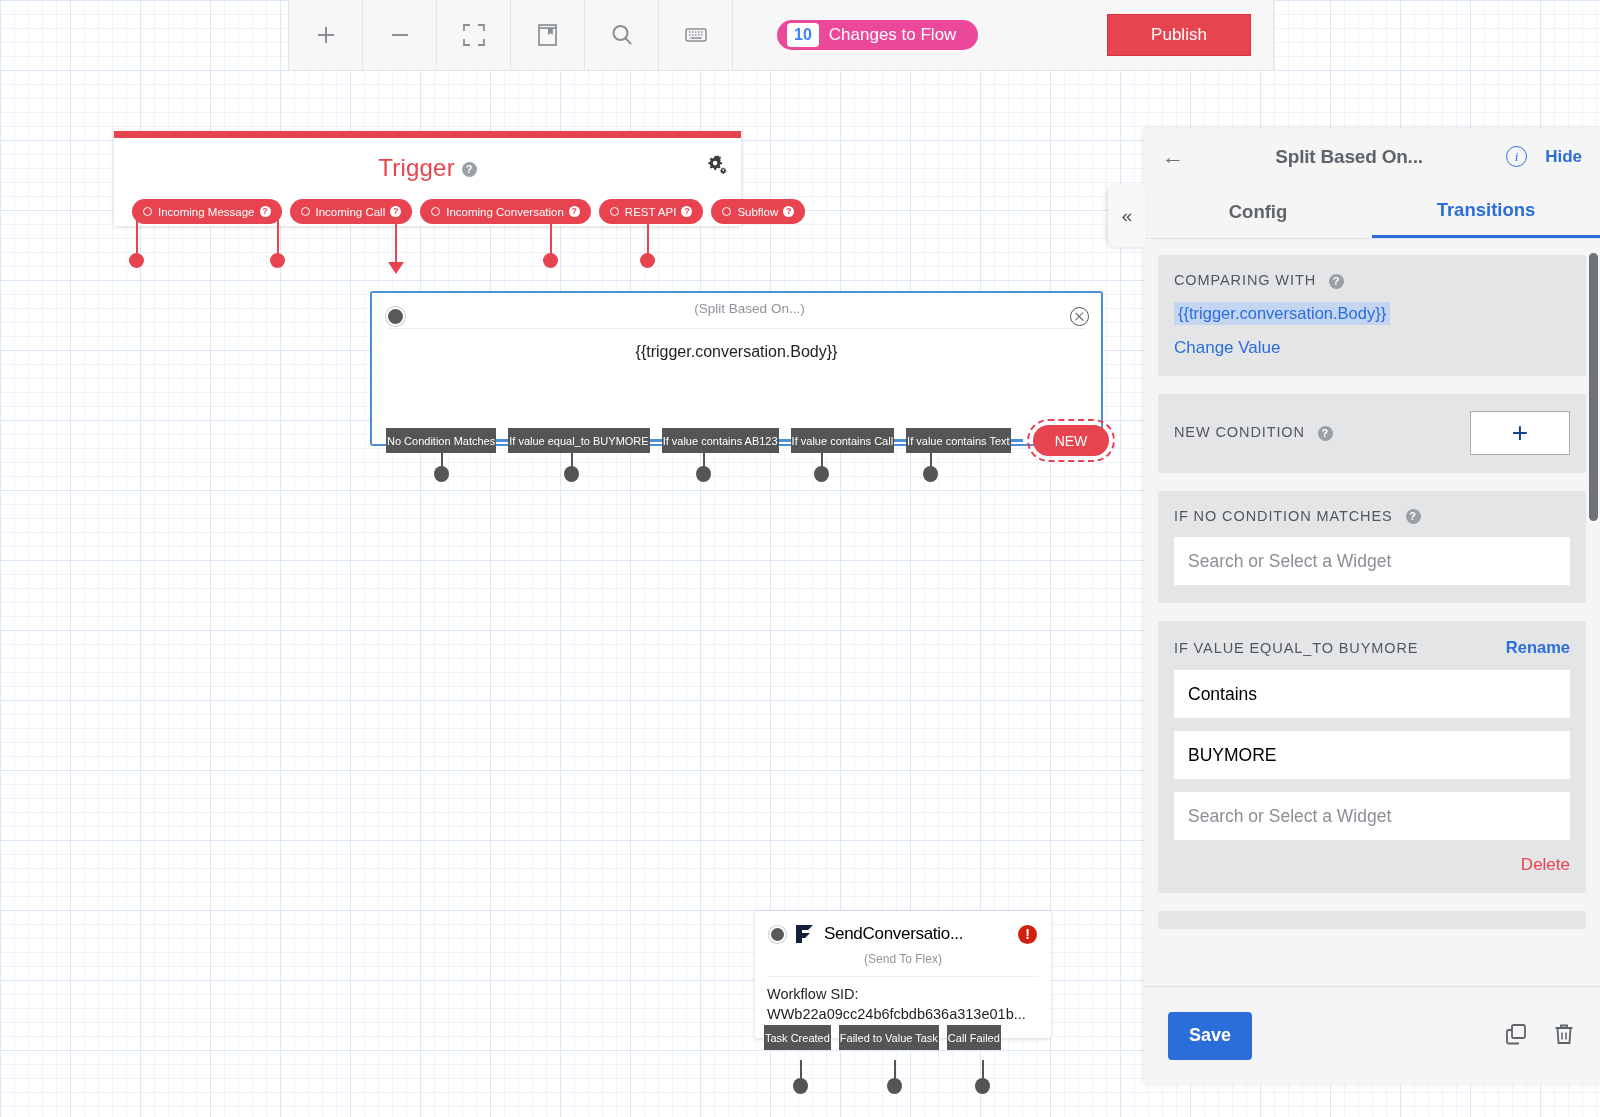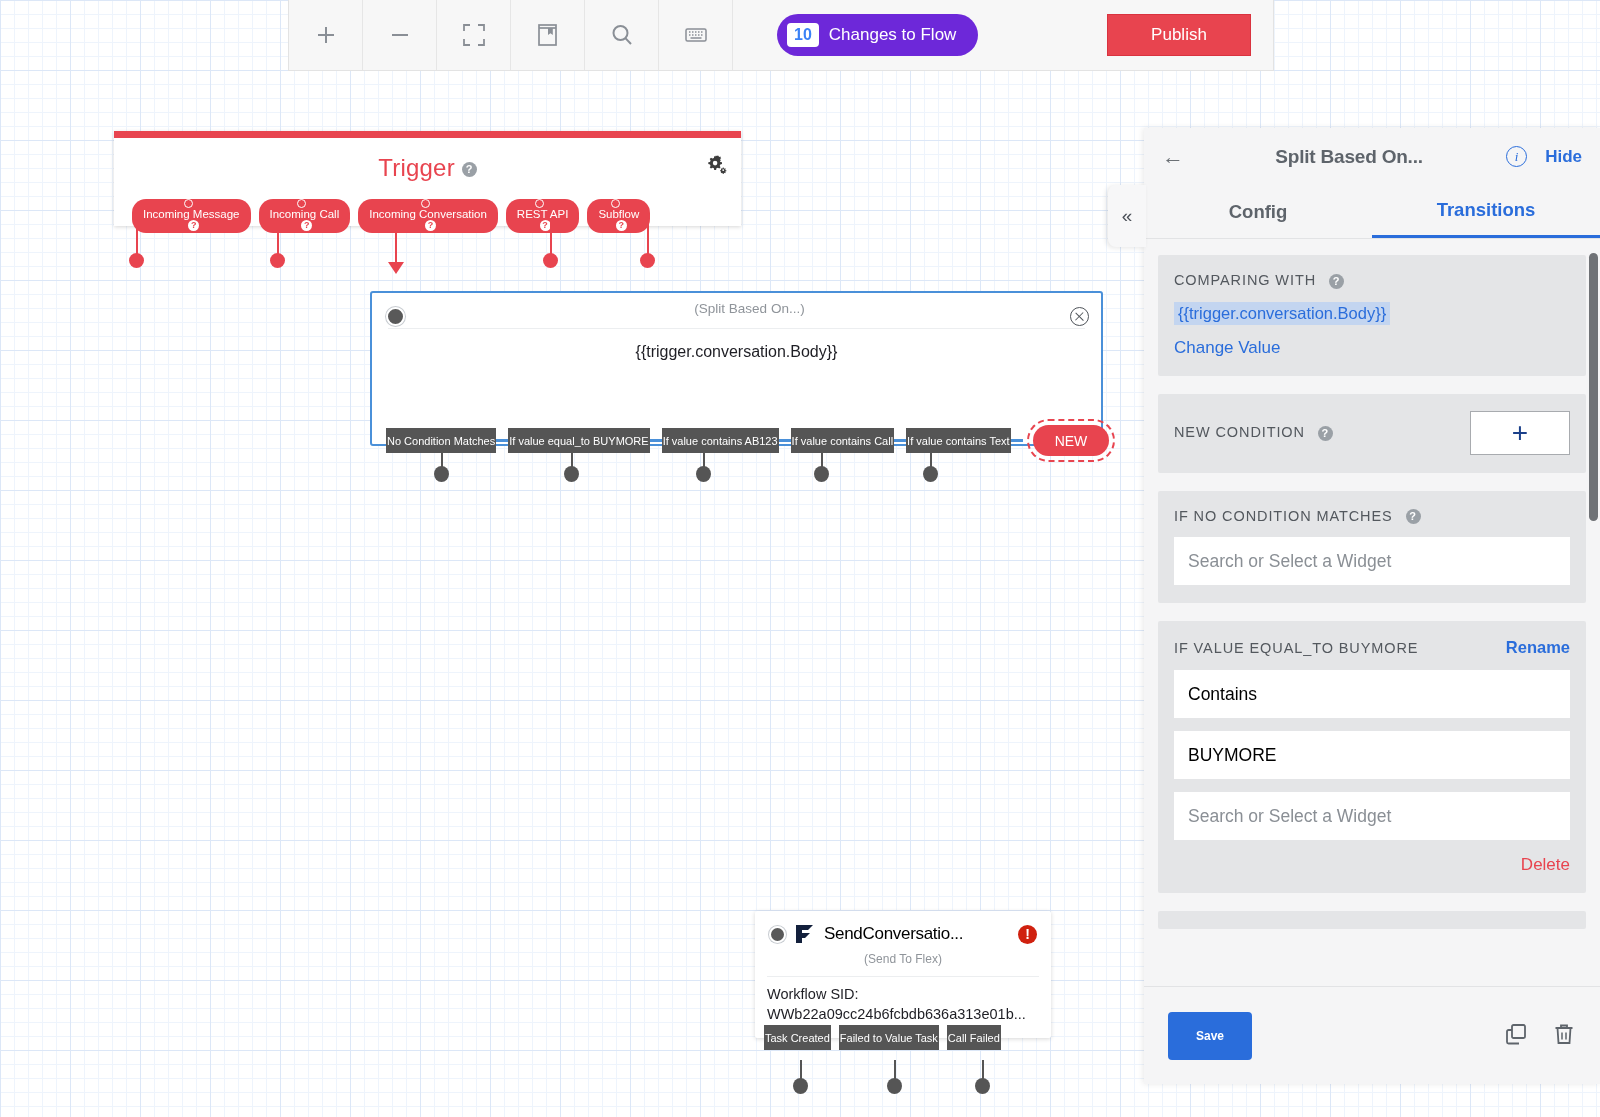--- a/index.html
+++ b/index.html
@@ -38,24 +38,24 @@
     width: 74px;
     display: flex; align-items: center; justify-content: center;
     border-right: 1px solid #e6e6e6;
     cursor: pointer;
     color: #8a8f96;
   }
   .tb-btn svg { display: block; }
   .tb-spacer { flex: 1; display: flex; align-items: center; justify-content: space-between; padding: 0 22px; }
 
   #changes-badge {
-    background: #6d28d9;
+    background: #ec4899;
     color: #fff;
     border-radius: 24px;
-    height: 42px;
+    height: 30px;
     display: inline-flex;
     align-items: center;
     padding: 0 22px 0 10px;
     font-size: 17px;
     cursor: pointer;
     margin-left: 22px;
     justify-content: center;
   }
   #changes-count {
     background: #fff;
@@ -103,27 +103,26 @@
   }
   #trigger-pills {
     position: absolute;
     left: 18px; top: 61px;
     display: flex; gap: 8px;
   }
   .pill {
     background: #e8444f;
     color: #fff;
     border-radius: 14px;
-    height: 34px;
+    height: 25px;
     display: inline-flex; align-items: center;
     padding: 0 11px;
     font-size: 11.5px;
     white-space: nowrap;
     cursor: pointer;
-    flex-direction: column;
   }
   .pill .ring {
     width: 9px; height: 9px;
     border: 1.4px solid #fff;
     border-radius: 50%;
     margin-right: 6px;
     flex: 0 0 auto;
   }
   .qmark {
     display: inline-flex; align-items: center; justify-content: center;
@@ -477,21 +476,21 @@
     border-top: 1px solid #e2e3e5;
     display: flex; align-items: center;
     padding: 0 24px;
   }
   #save-btn {
     background: #2a6ddb;
     color: #fff;
     border: none;
     border-radius: 4px;
     width: 84px; height: 48px;
-    font-size: 12px;
+    font-size: 18px;
     font-weight: bold;
     font-family: "Liberation Sans", sans-serif;
     cursor: pointer;
   }
   #footer-icons { margin-left: auto; display: flex; gap: 24px; color: #5e646b; }
   #footer-icons > span { cursor: pointer; }
 </style>
 </head>
 <body>
 

